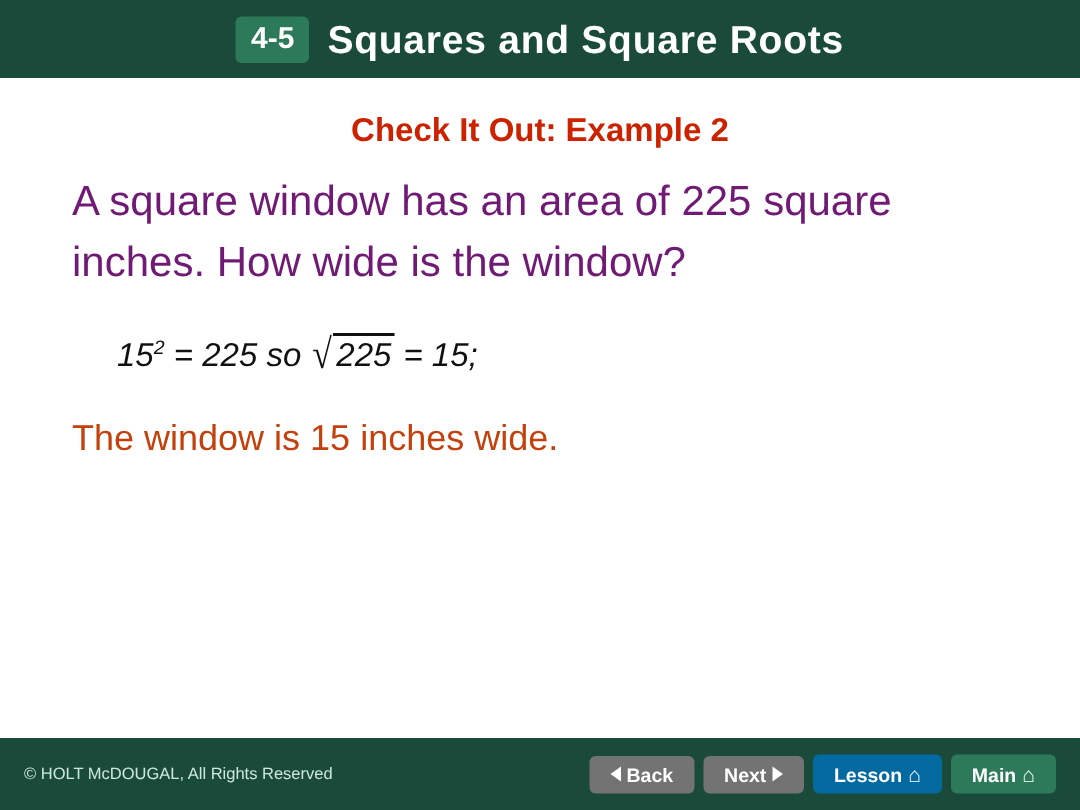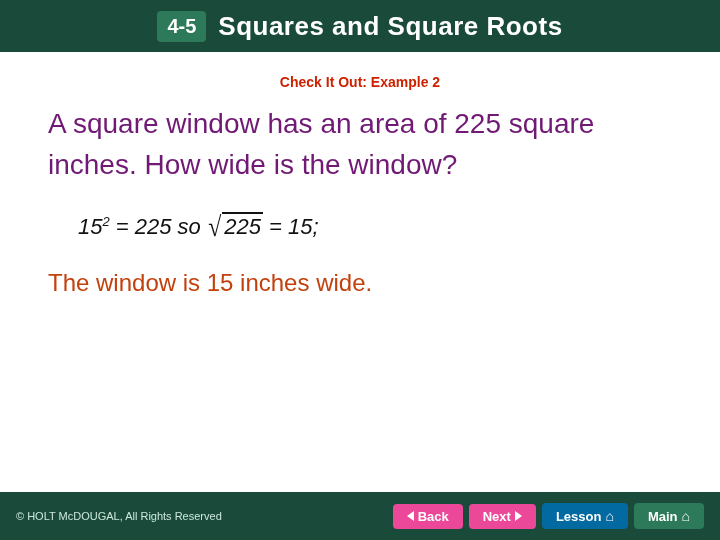--- a/index.html
+++ b/index.html
@@ -44,21 +44,21 @@
     
     .content {
       padding: 22px 48px 16px 48px;
       height: calc(540px - 52px - 44px);
       display: flex;
       flex-direction: column;
     }
 
     .example-title {
       text-align: center;
-      font-size: 14px;
+      font-size: 22px;
       font-weight: bold;
       color: #cc2200;
       margin-bottom: 14px;
     }
 
     .problem-text {
       font-size: 28px;
       color: #701a75;
       line-height: 1.45;
       margin-bottom: 28px;
@@ -130,21 +130,21 @@
       font-size: 11px;
     }
 
     .footer-buttons {
       display: flex;
       gap: 6px;
       align-items: center;
     }
 
     .footer-btn {
-      background: #ec4899;
+      background: #737373;
       color: #fff;
       border: none;
       border-radius: 4px;
       padding: 5px 14px;
       font-size: 13px;
       font-weight: bold;
       cursor: pointer;
       display: flex;
       align-items: center;
       gap: 4px;

